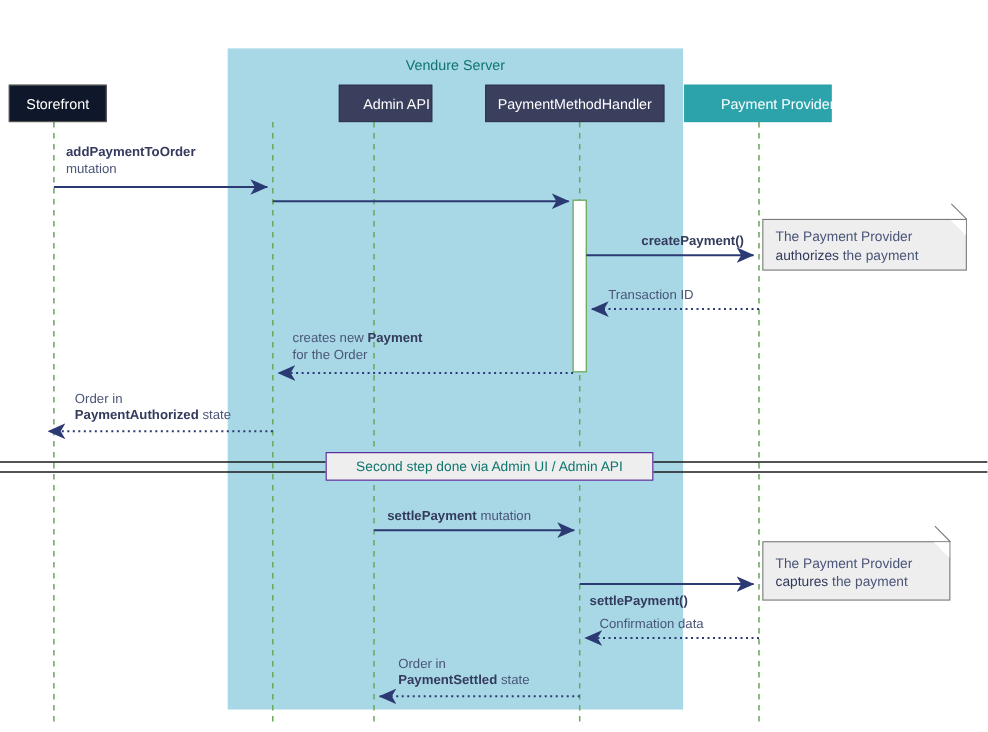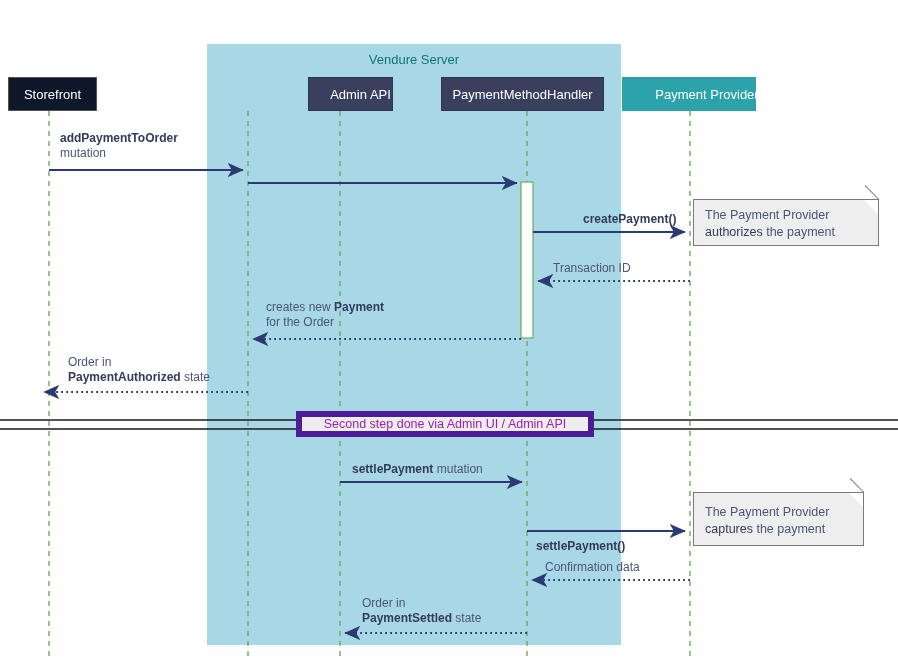--- a/index.html
+++ b/index.html
@@ -100,23 +100,23 @@
     height: 1px;
     background: #7a7a7a;
     transform: rotate(-45deg);
     transform-origin: left center;
   }
 
   
   .divider-box {
     box-sizing: border-box;
     background: #eeeeee;
-    border: 6px solid #4c1d95;
+    border: 1px solid #4c1d95;
     font-size: 12.5px;
-    color: #a21caf;
+    color: #0f766e;
     display: flex;
     align-items: center;
     justify-content: center;
     white-space: nowrap;
   }
 </style>
 </head>
 <body>
 
 <div id="diagram">

